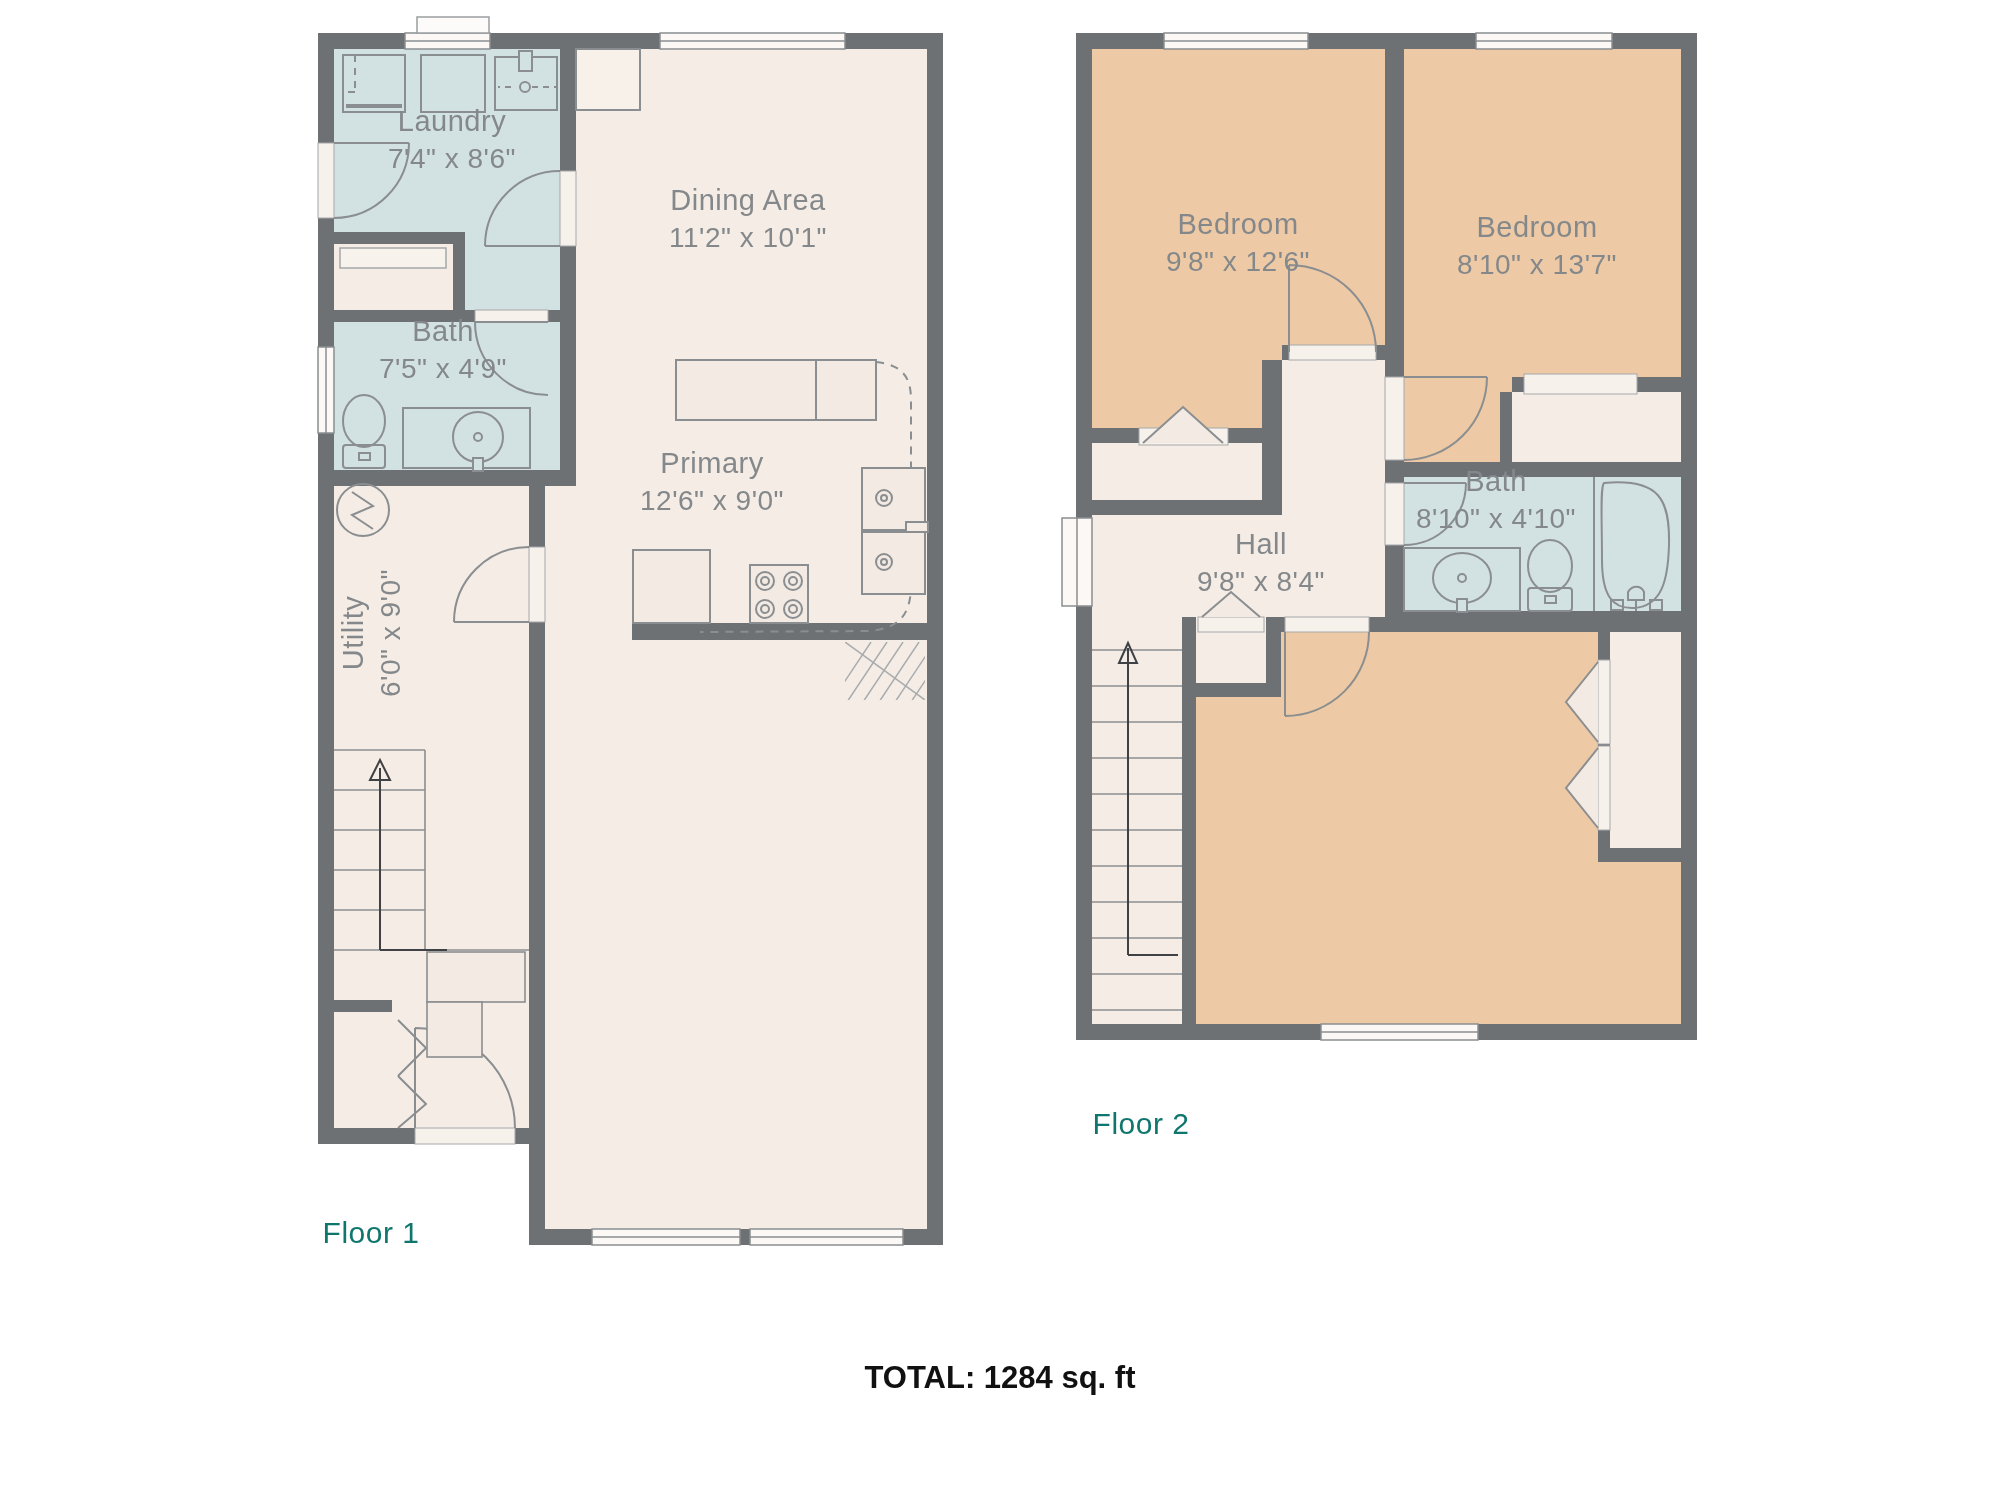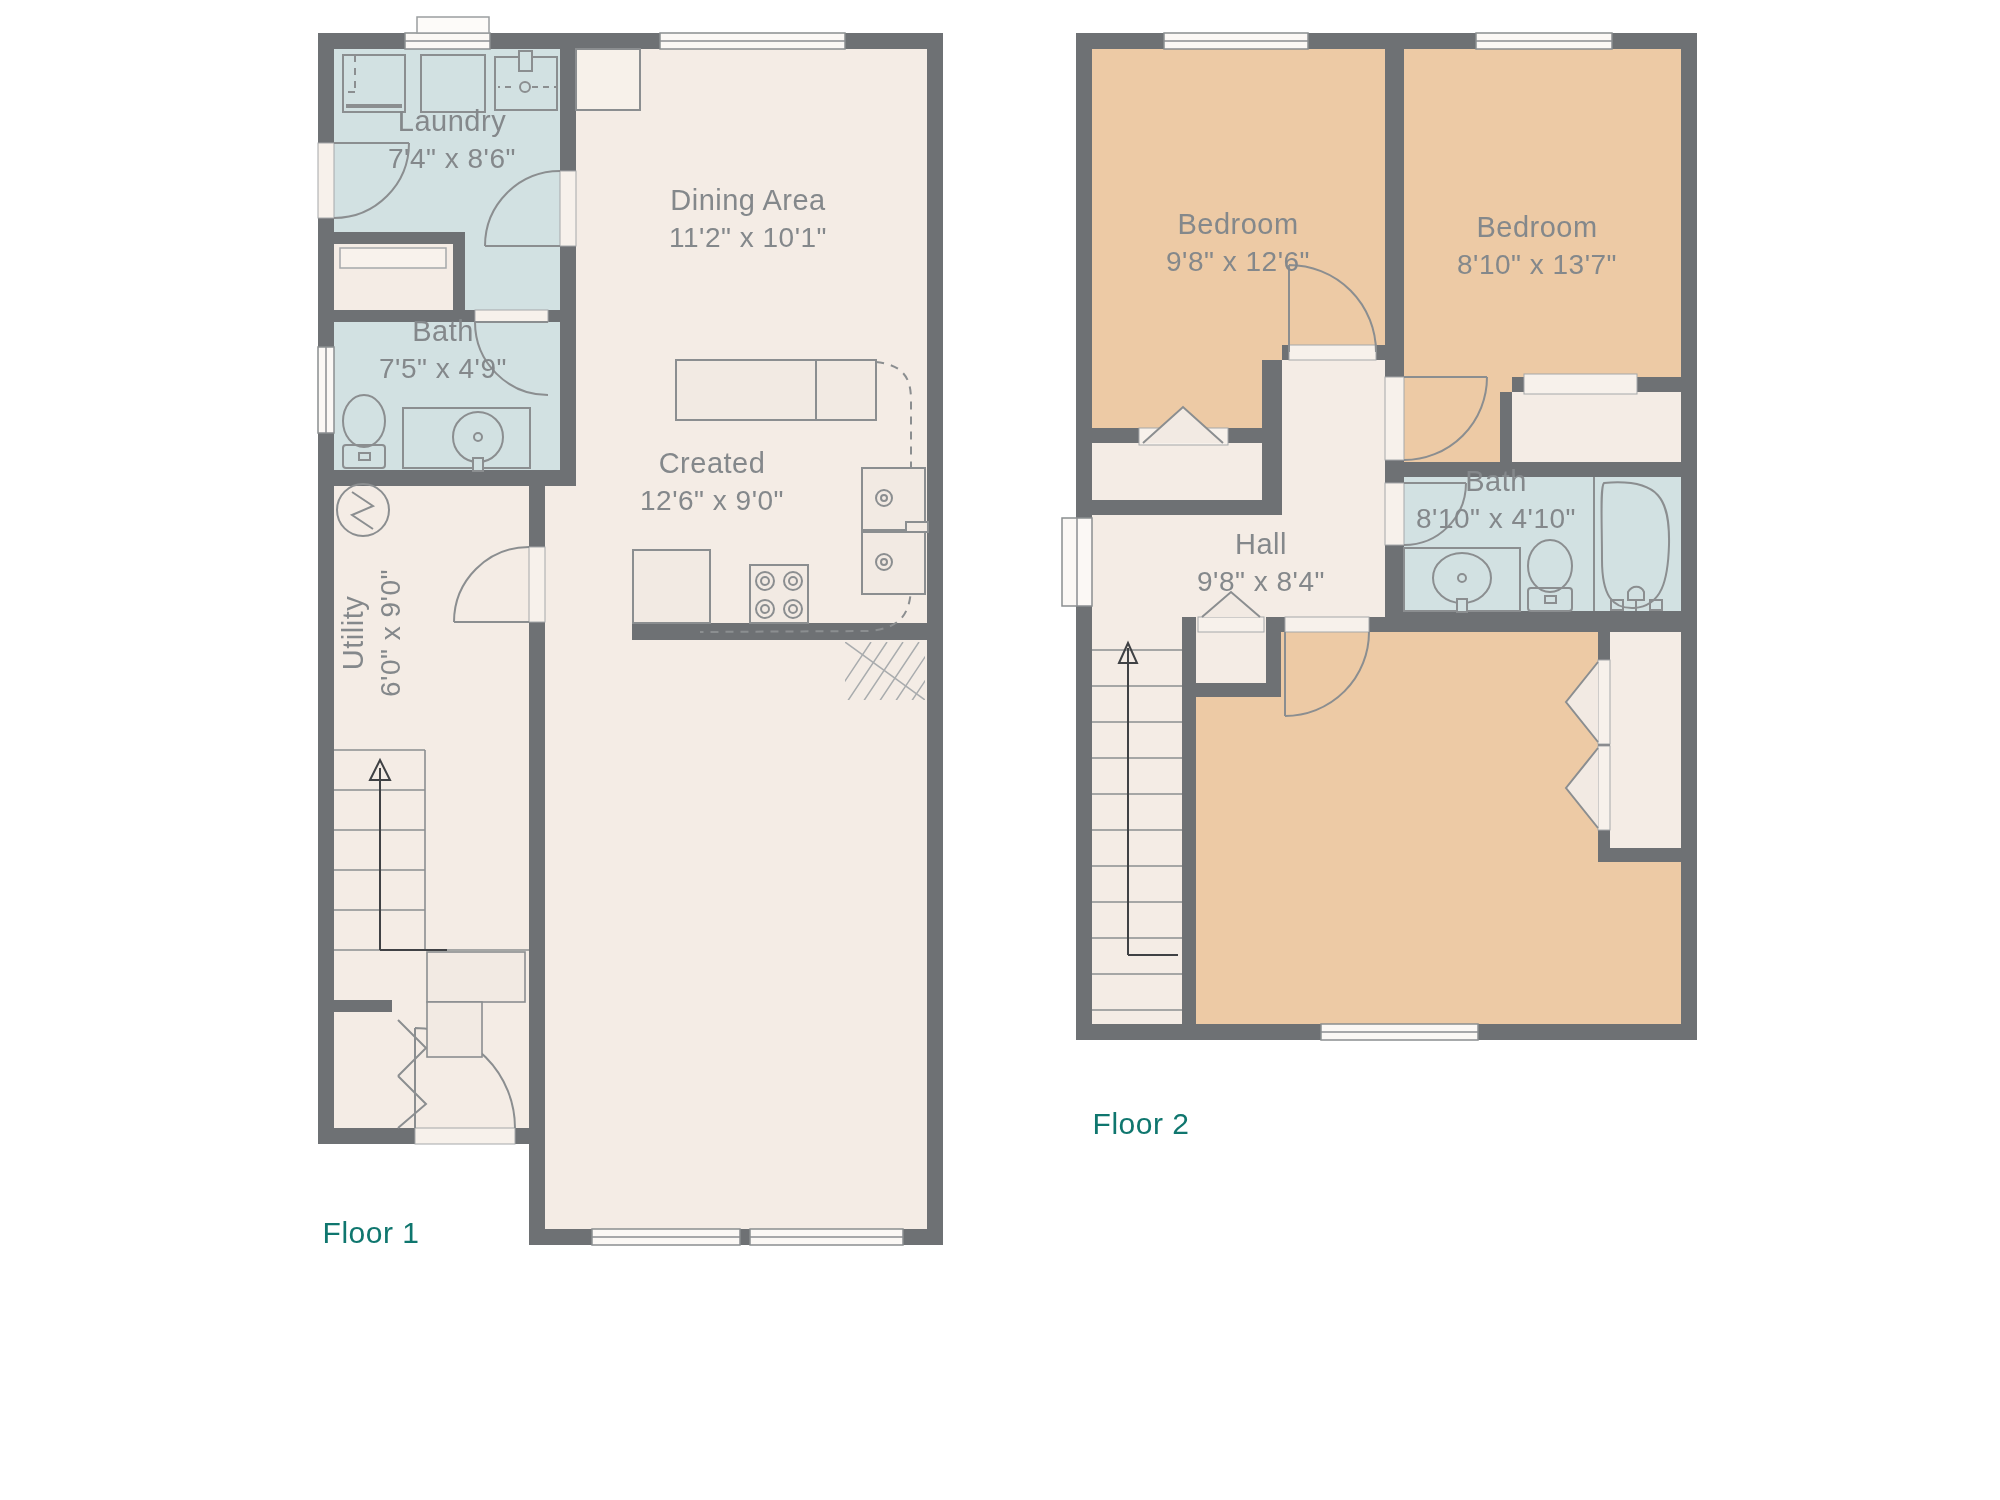--- a/index.html
+++ b/index.html
@@ -270,21 +270,21 @@
 </div>
 <div class="room-label" style="left:443px;top:350px">
   <div class="room-name">Bath</div>
   <div class="room-dims">7'5" x 4'9"</div>
 </div>
 <div class="room-label" style="left:748px;top:219px">
   <div class="room-name">Dining Area</div>
   <div class="room-dims">11'2" x 10'1"</div>
 </div>
 <div class="room-label" style="left:712px;top:482px">
-  <div class="room-name">Created</div>
+  <div class="room-name">Primary</div>
   <div class="room-dims">12'6" x 9'0"</div>
 </div>
 <div class="room-label rotated" style="left:372px;top:633px">
   <div class="room-name">Utility</div>
   <div class="room-dims">6'0" x 9'0"</div>
 </div>
 
 <div class="room-label" style="left:1238px;top:243px">
   <div class="room-name">Bedroom</div>
   <div class="room-dims">9'8" x 12'6"</div>
@@ -299,16 +299,17 @@
 </div>
 <div class="room-label" style="left:1261px;top:563px">
   <div class="room-name">Hall</div>
   <div class="room-dims">9'8" x 8'4"</div>
 </div>
 
 <div class="floor-tag" style="left:371px;top:1233px">Floor 1</div>
 <div class="floor-tag" style="left:1141px;top:1124px">Floor 2</div>
 
 <div class="summary" style="top:1360px">
+  <div class="line-total">TOTAL: 1284 sq. ft</div>
 </div>
 <div class="disclaimer" style="top:1466px">Floor Plan Created By Cubicasa App. Measurements Deemed Highly Reliable But Not Guaranteed.</div>
 
 </div>
 
 </body></html>

